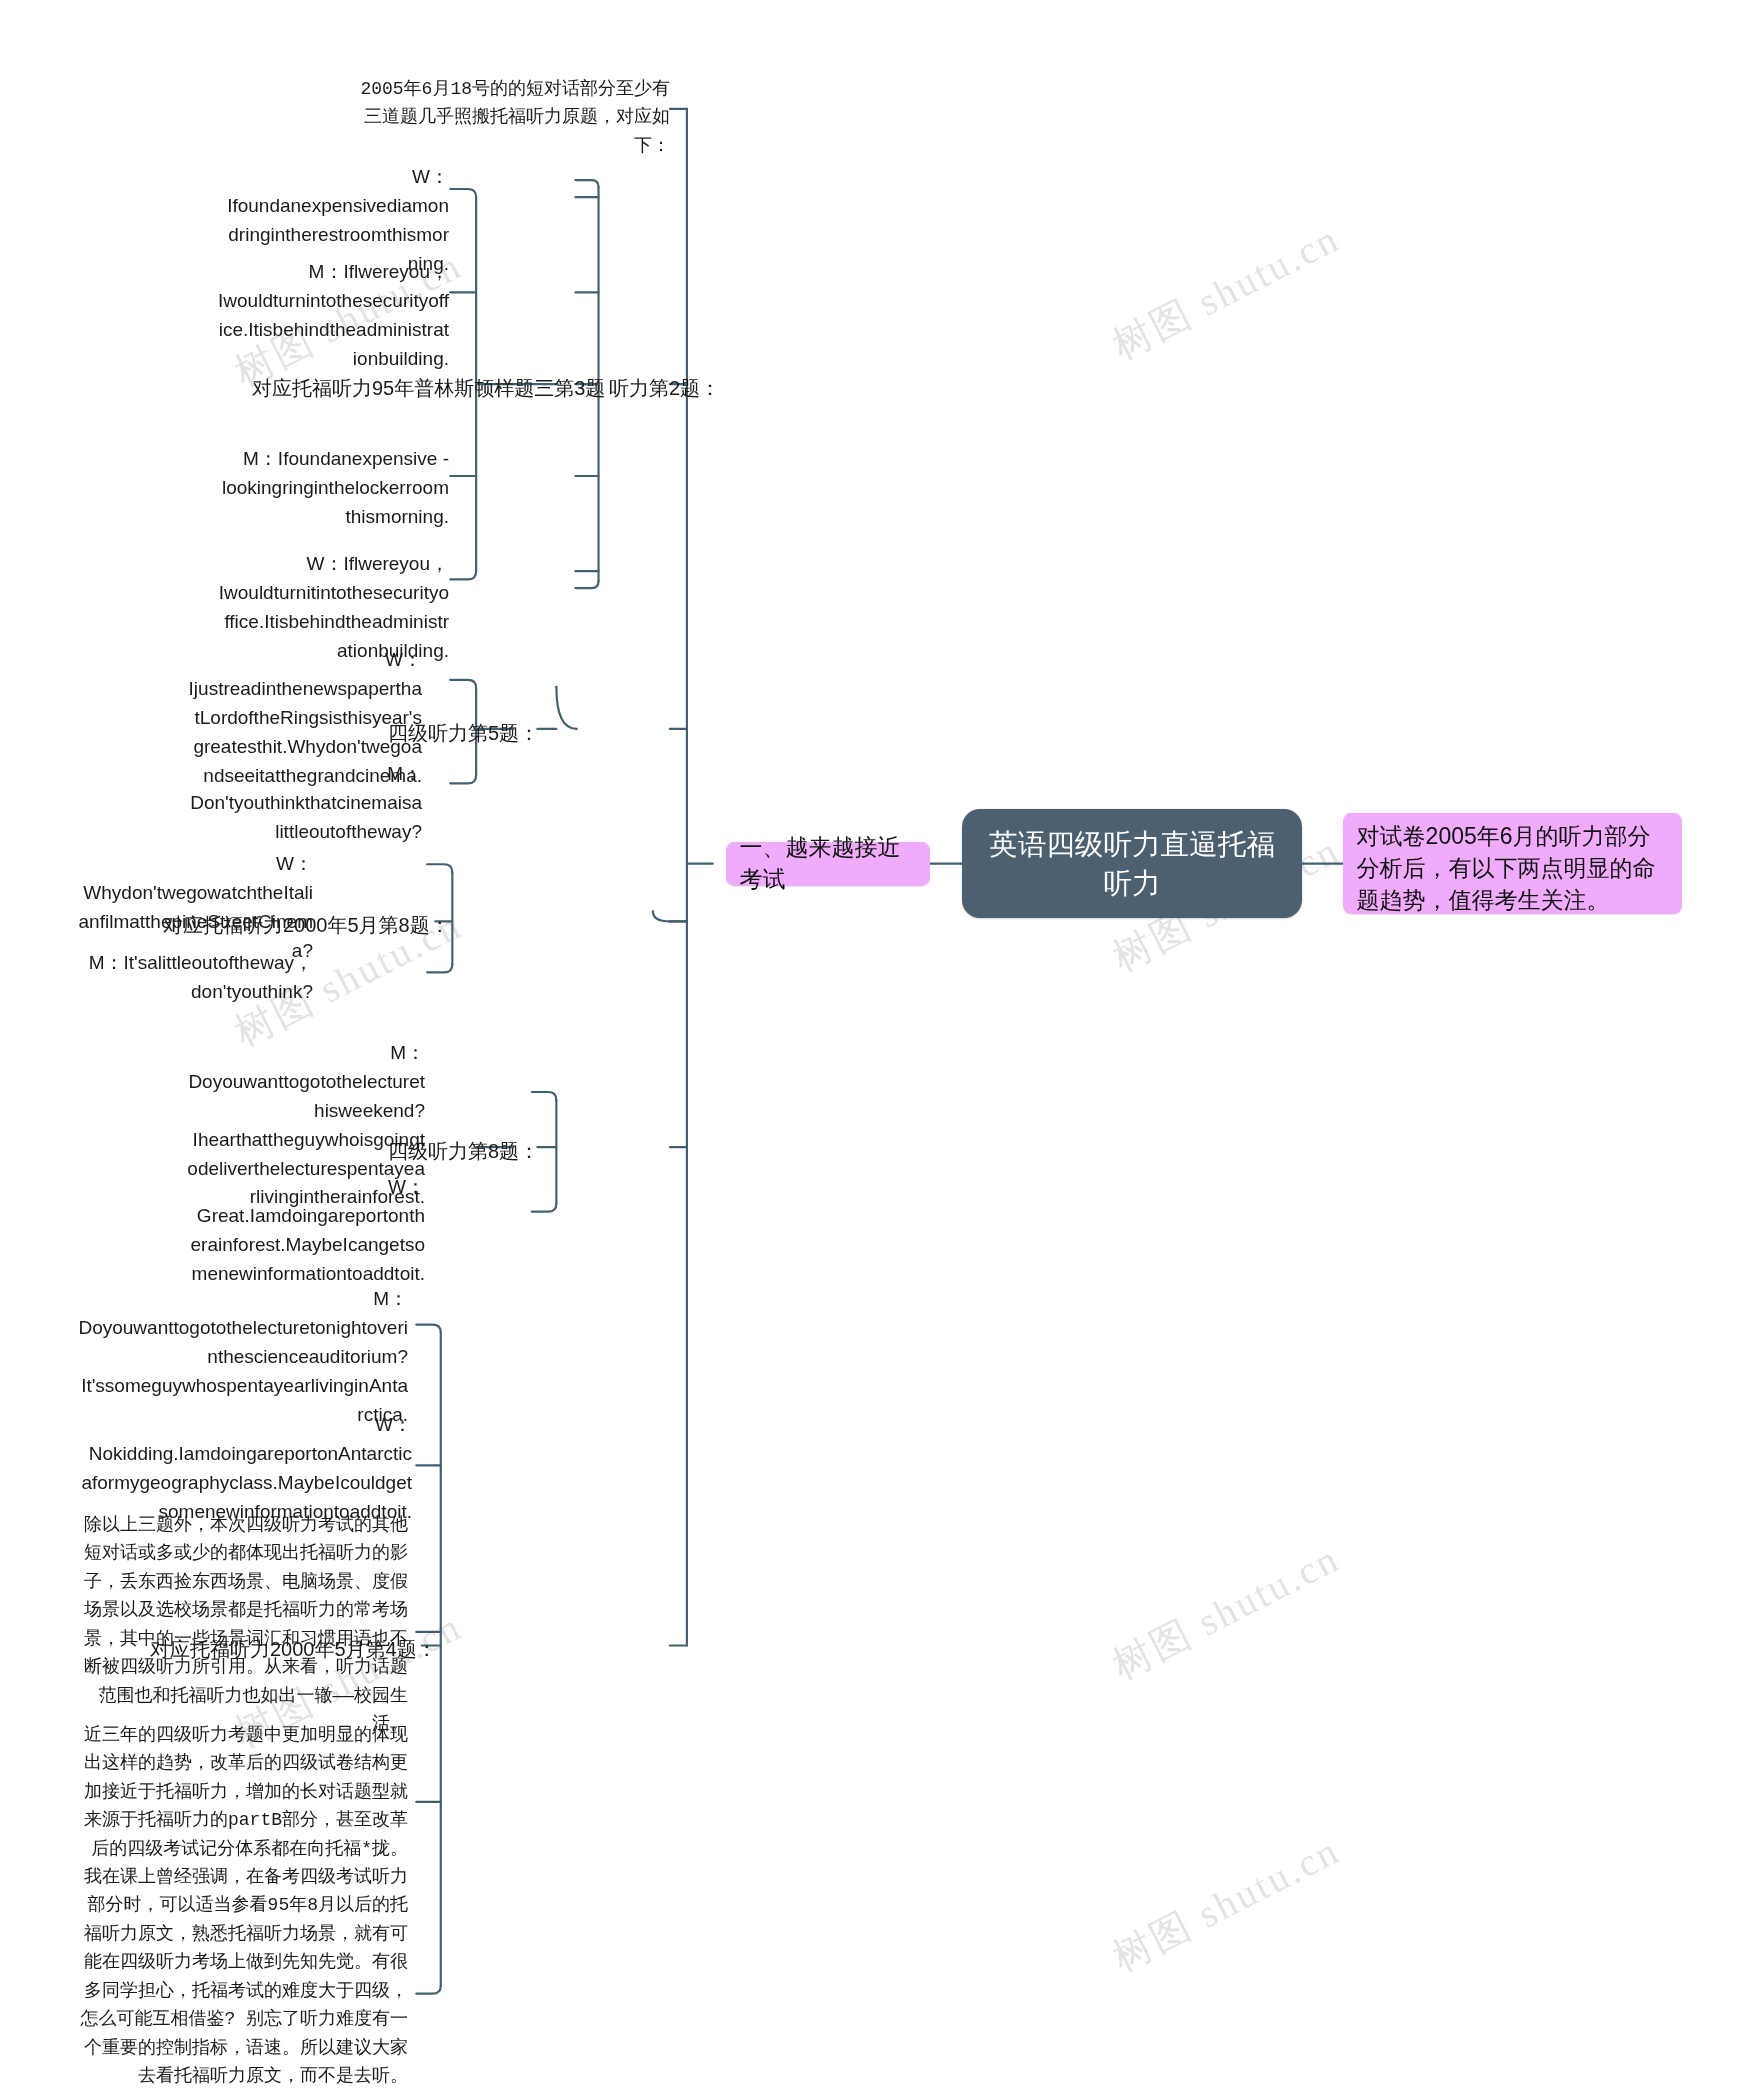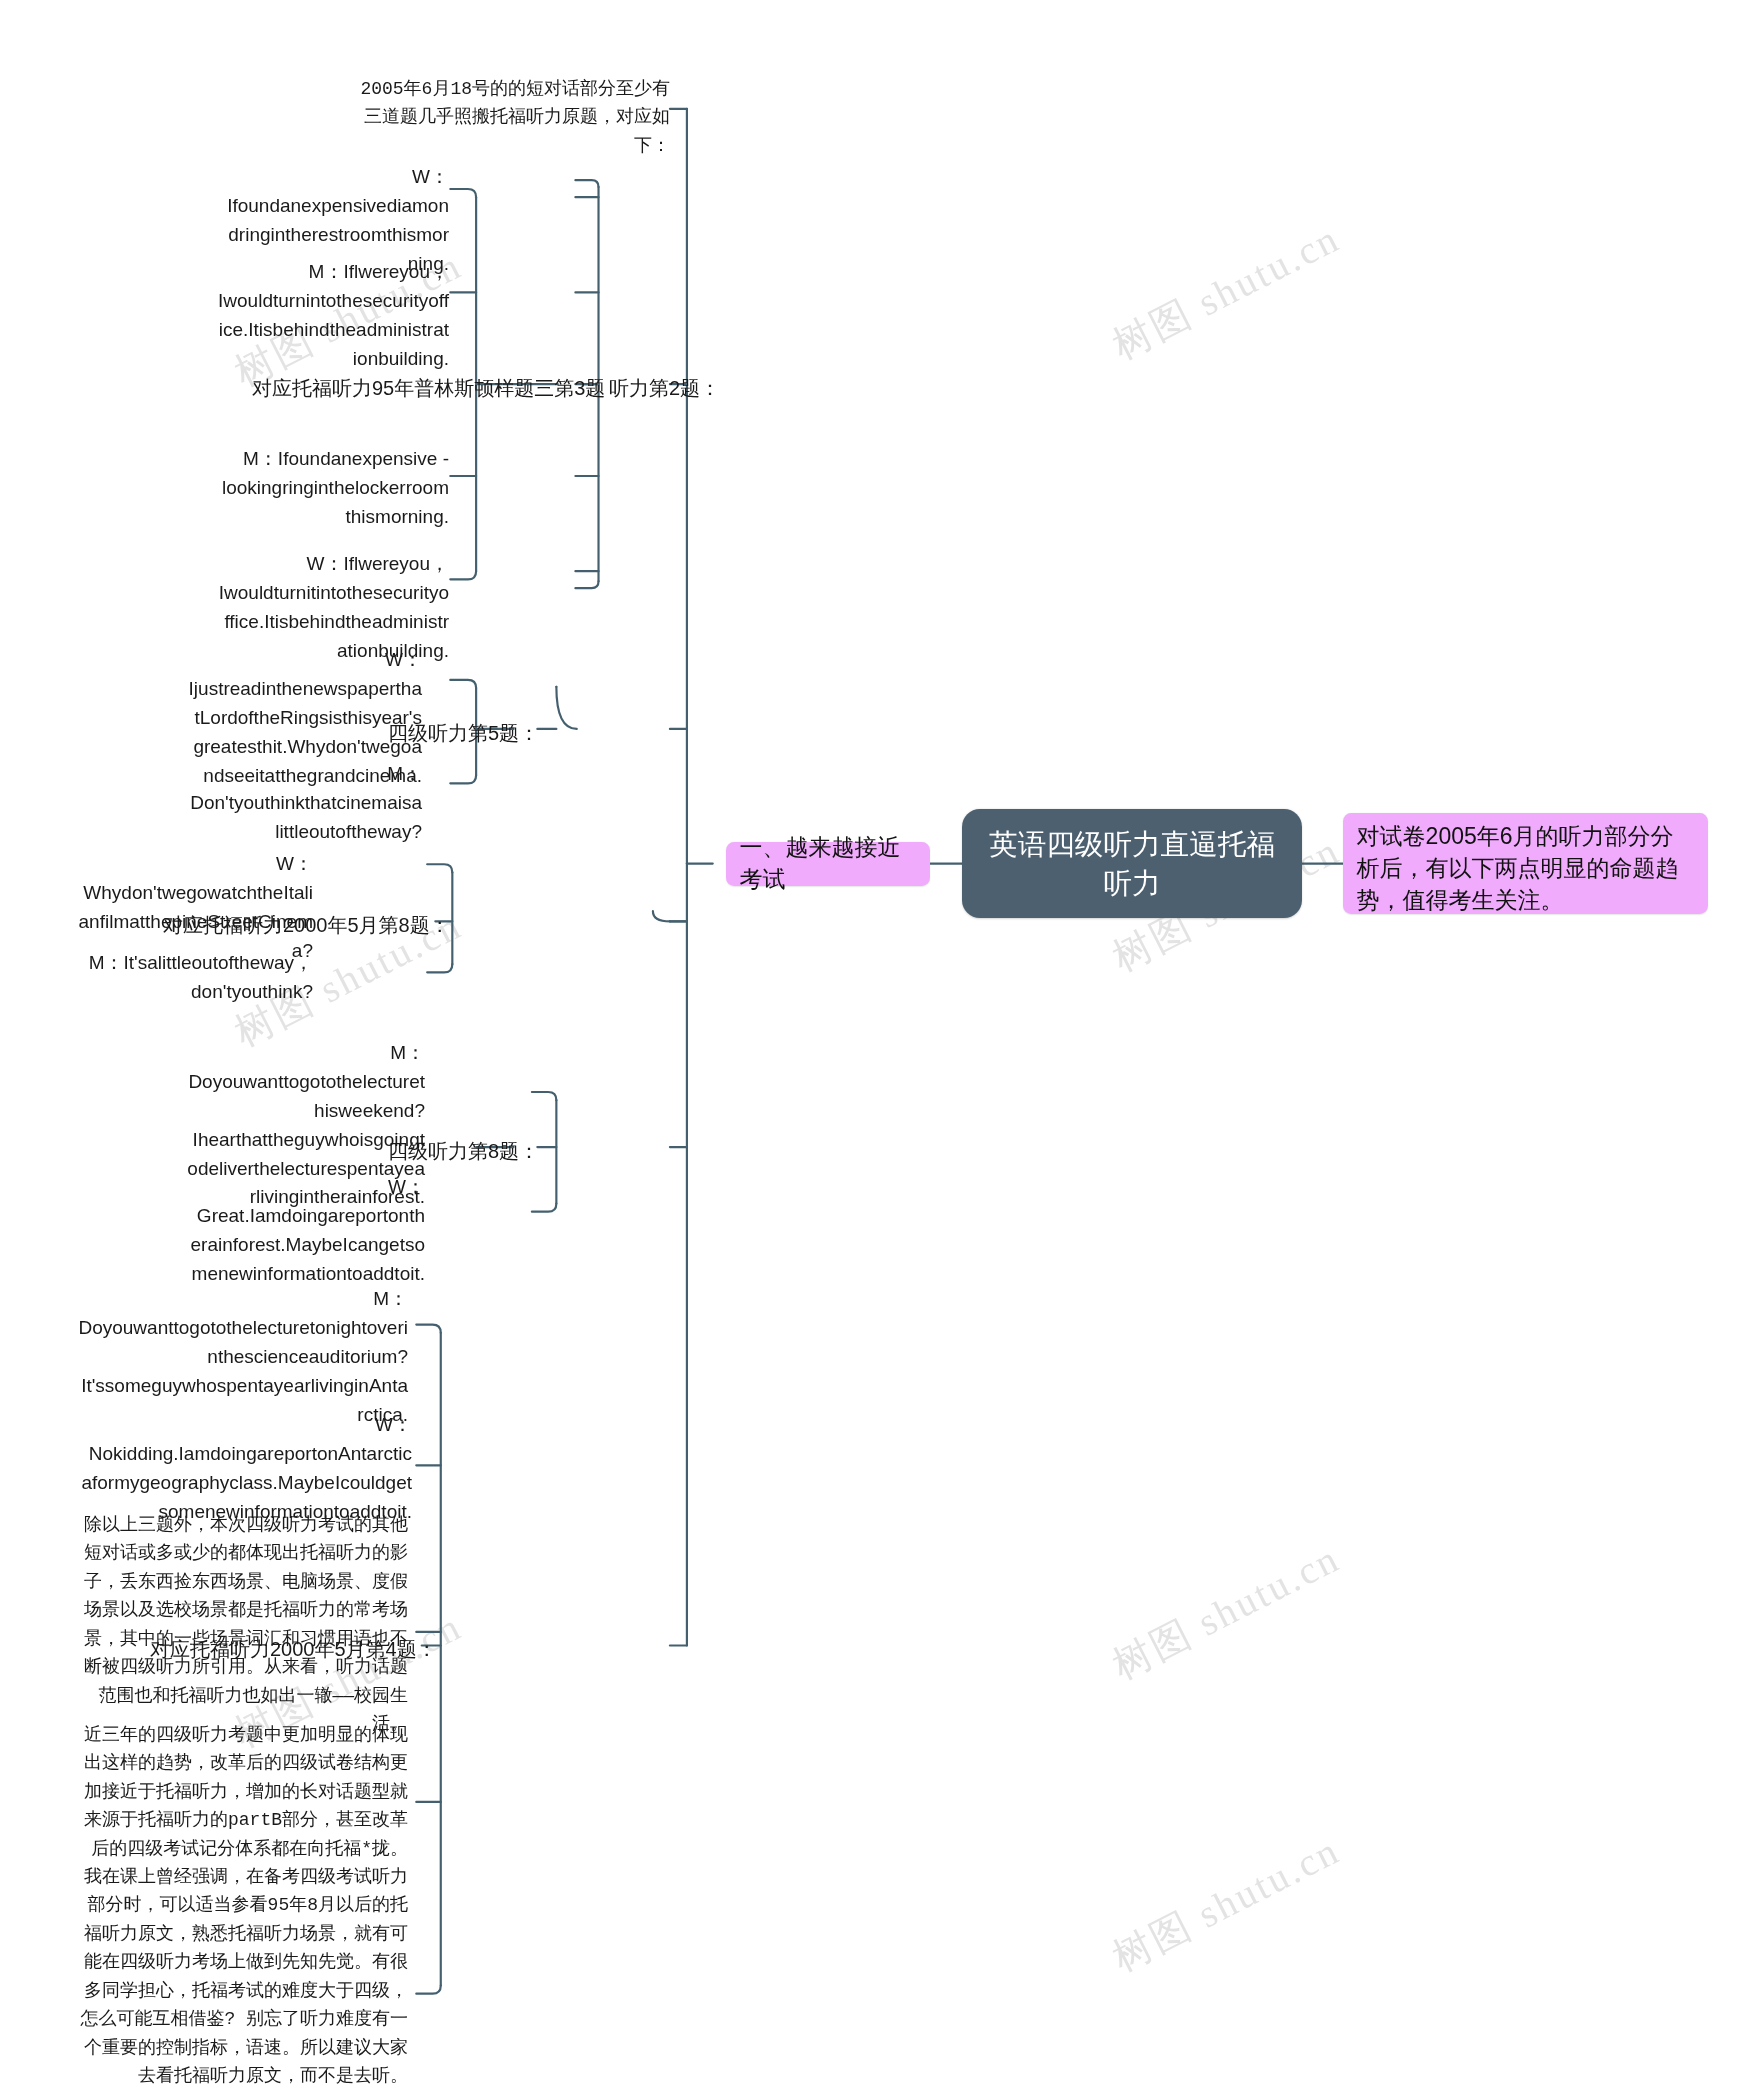--- a/index.html
+++ b/index.html
@@ -153,21 +153,21 @@
       <path d="M648 2155 H612"></path>
       <path d="M648 2400 H612"></path>
       <path d="M648 2650 H612"></path>
     </g>
   </svg>
 
   <div class="node root" style="left:962px;top:809px;width:340px;height:109px;">
     <span>英语四级听力直逼托福听力</span>
   </div>
 
-  <div class="node branch multi" style="left:1343px;top:813px;width:365px;height:101px;">
+  <div class="node branch multi" style="left:1343px;top:813px;width:339px;height:101px;">
     <span>对试卷2005年6月的听力部分分析后，有以下两点明显的命题趋势，值得考生关注。</span>
   </div>
 
   <div class="node branch" style="left:726px;top:842px;width:204px;height:44px;">
     <span>一、越来越接近考试</span>
   </div>
 
   <div class="node leaf cn t-right" style="left:357px;top:75px;width:313px;">
     <span>2005年6月18号的的短对话部分至少有三道题几乎照搬托福听力原题，对应如下：</span>
   </div>

